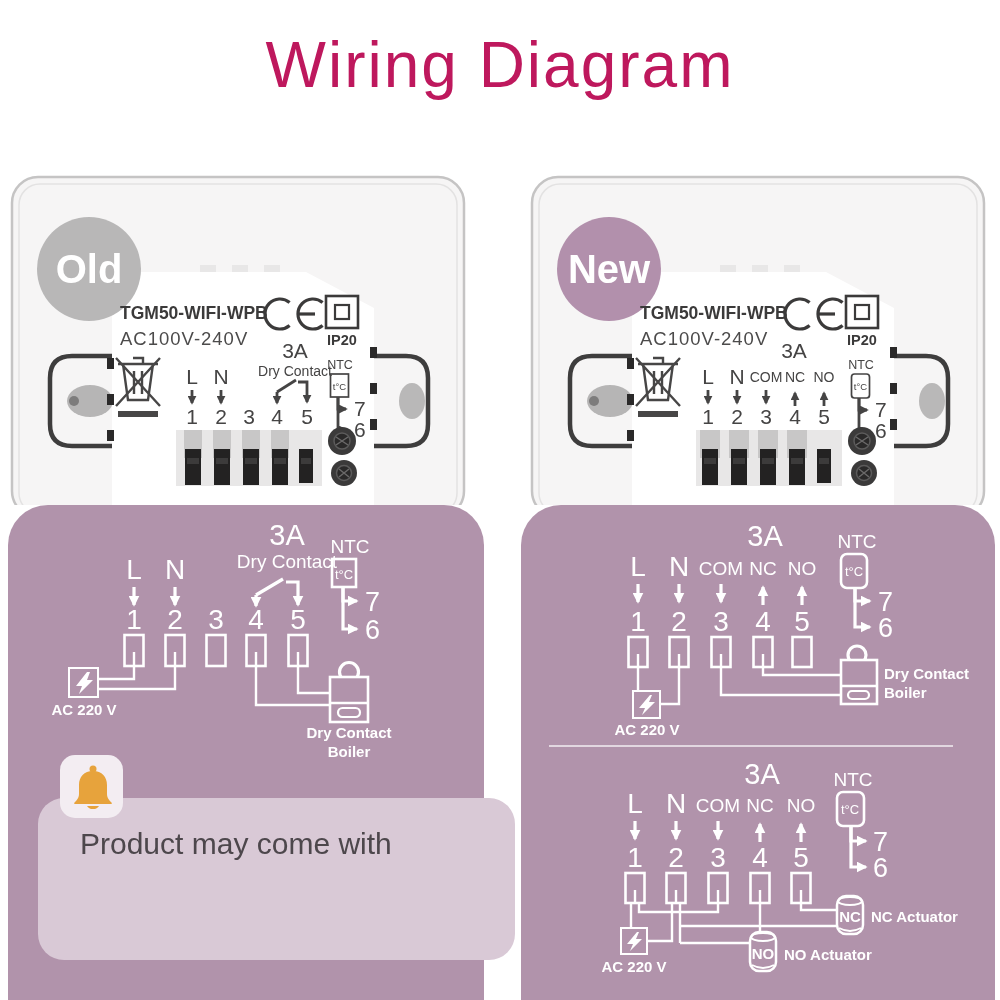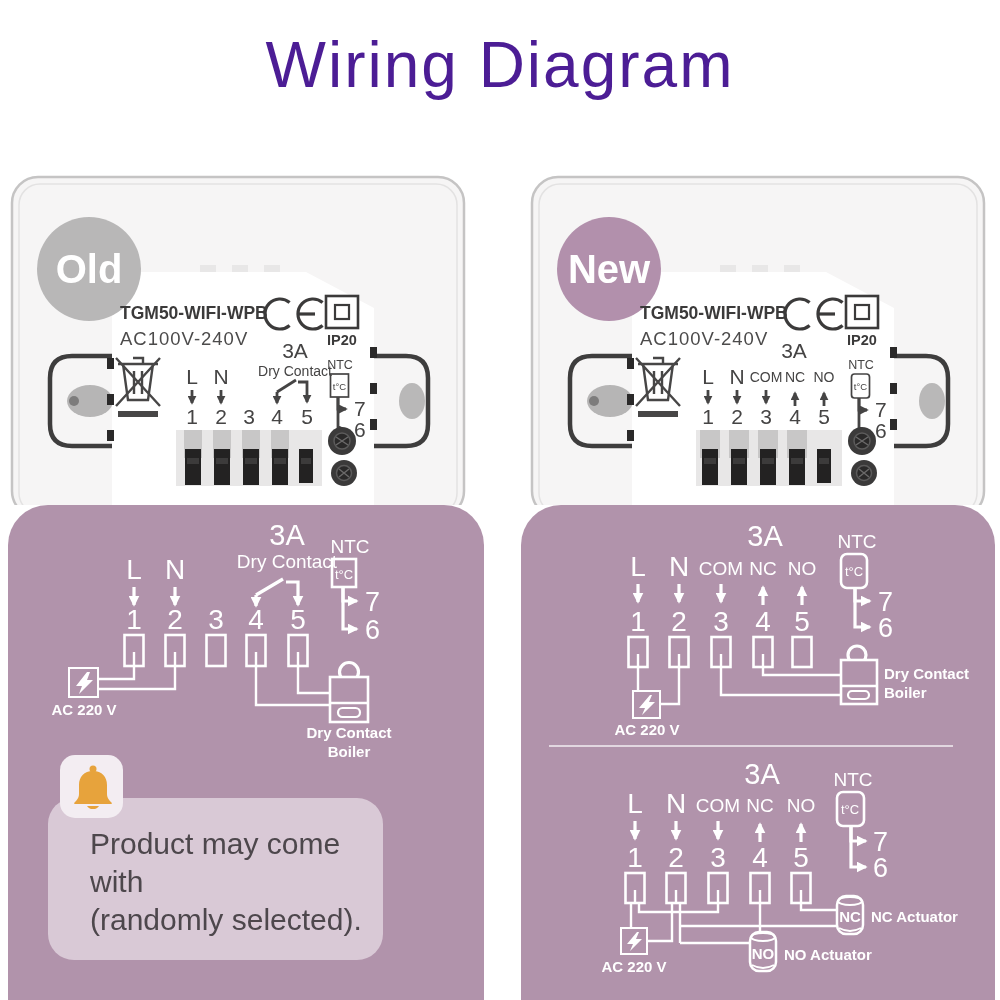--- a/index.html
+++ b/index.html
@@ -1,23 +1,23 @@
 <!DOCTYPE html>
 <html><head>
 <meta charset="utf-8">
 <style>
   html,body { margin:0; padding:0; background:#fff; }
   .stage { position:relative; width:1000px; height:1000px; background:#fff; overflow:hidden;
            font-family:"Liberation Sans", sans-serif; }
   .title { position:absolute; left:0; top:28px; width:1000px; text-align:center;
-           font-size:64px; font-weight:300; letter-spacing:2px; color:#4c1d95; }
+           font-size:64px; font-weight:300; letter-spacing:2px; color:#be185d; }
   svg { position:absolute; display:block; }
   .panel { position:absolute; top:505px; height:495px; background:#b193ab;
            border-radius:40px 40px 0 0; }
-  .note-box { position:absolute; left:40px; top:293px; width:335px; height:162px;
+  .note-box { position:absolute; left:30px; top:293px; width:477px; height:162px;
               background:#d9c9d6; border-radius:26px; }
   .note-text { padding:27px 0 0 42px; font-size:30px; line-height:38px; color:#4d474c; }
   .bell-tile { position:absolute; left:52px; top:250px; width:63px; height:63px;
                background:#f3edf2; border-radius:15px; z-index:2; }
   .bell-tile svg { position:absolute; left:11px; top:8px; }
   
   .t-big  { font:28px "Liberation Sans",sans-serif; fill:#fff; }
   .t-3a   { font:29px "Liberation Sans",sans-serif; fill:#fff; }
   .t-mid  { font:19px "Liberation Sans",sans-serif; fill:#fff; }
   .t-num  { font:28px "Liberation Sans",sans-serif; fill:#fff; }
@@ -318,21 +318,20 @@
     <div class="bell-tile">
       <svg width="44" height="48" viewBox="0 0 44 48">
         <circle cx="22" cy="6" r="3.5" fill="#e7a33c"></circle>
         <path d="M22,8 C13,8 8,14 8,22 V31 C8,35 5.5,37.5 3.5,39.5 Q2.5,41 4.5,41 H39.5 Q41.5,41 40.5,39.5 C38.5,37.5 36,35 36,31 V22 C36,14 31,8 22,8 Z" fill="#e7a33c"></path>
         <path d="M16,43 A6.5,5 0 0 0 28,43 Z" fill="#e7a33c"></path>
       </svg>
     </div>
     <div class="note-box">
       <div class="note-text">
         <div>Product may come with</div>
-        <div>(randomly selected).</div>
       </div>
     </div>
   </div>
 
   <div class="panel" style="left:521px; width:474px;">
     <svg style="left:0; top:0;" width="474" height="495" viewBox="0 0 474 495">
       <defs>
         <marker id="awR" viewBox="0 0 10 10" markerWidth="11" markerHeight="11" refX="8.5" refY="5" orient="auto" markerUnits="userSpaceOnUse">
           <path d="M0,0 L10,5 L0,10 Z" fill="#ffffff"></path>
         </marker>

